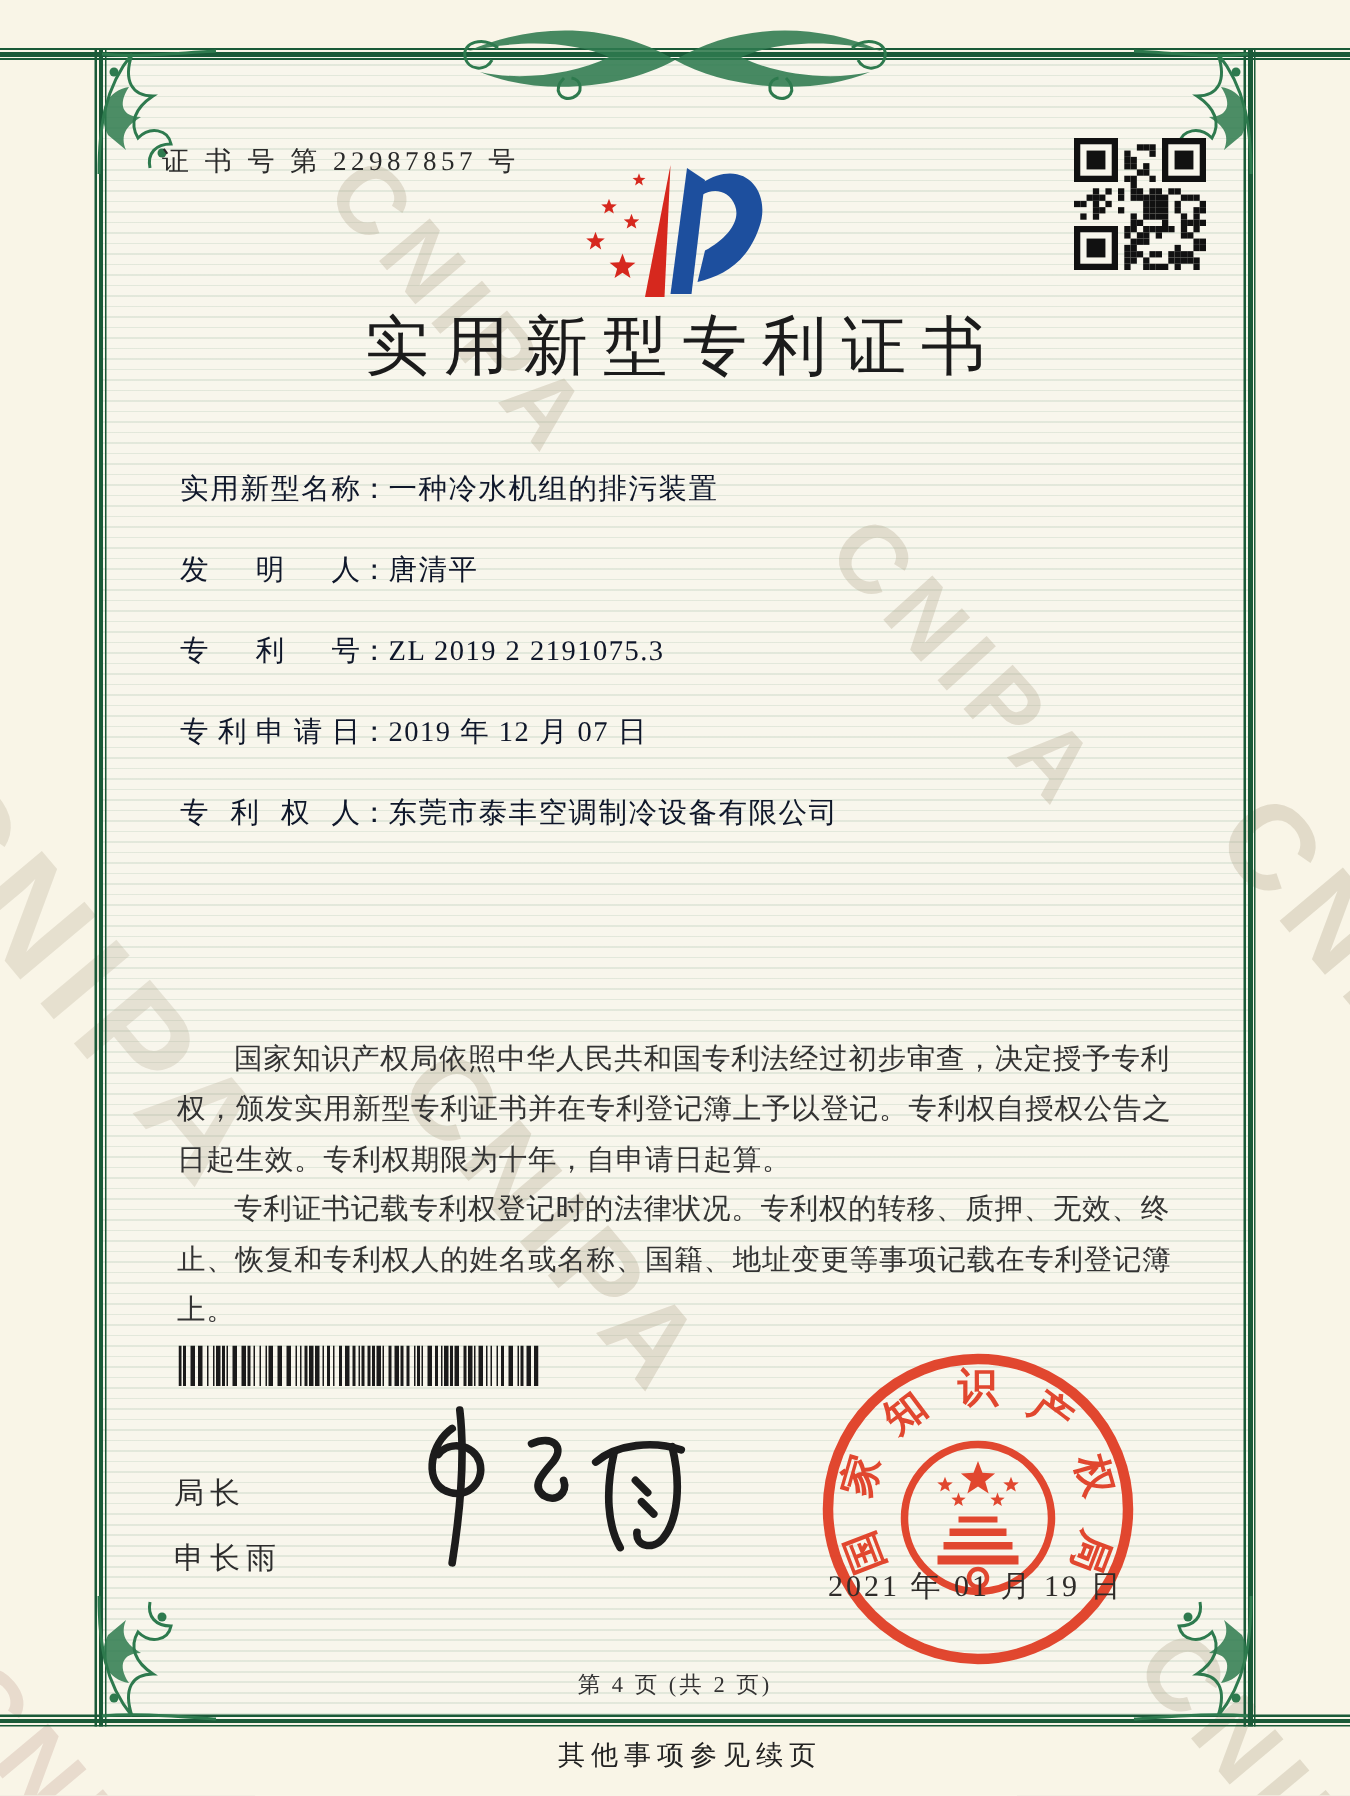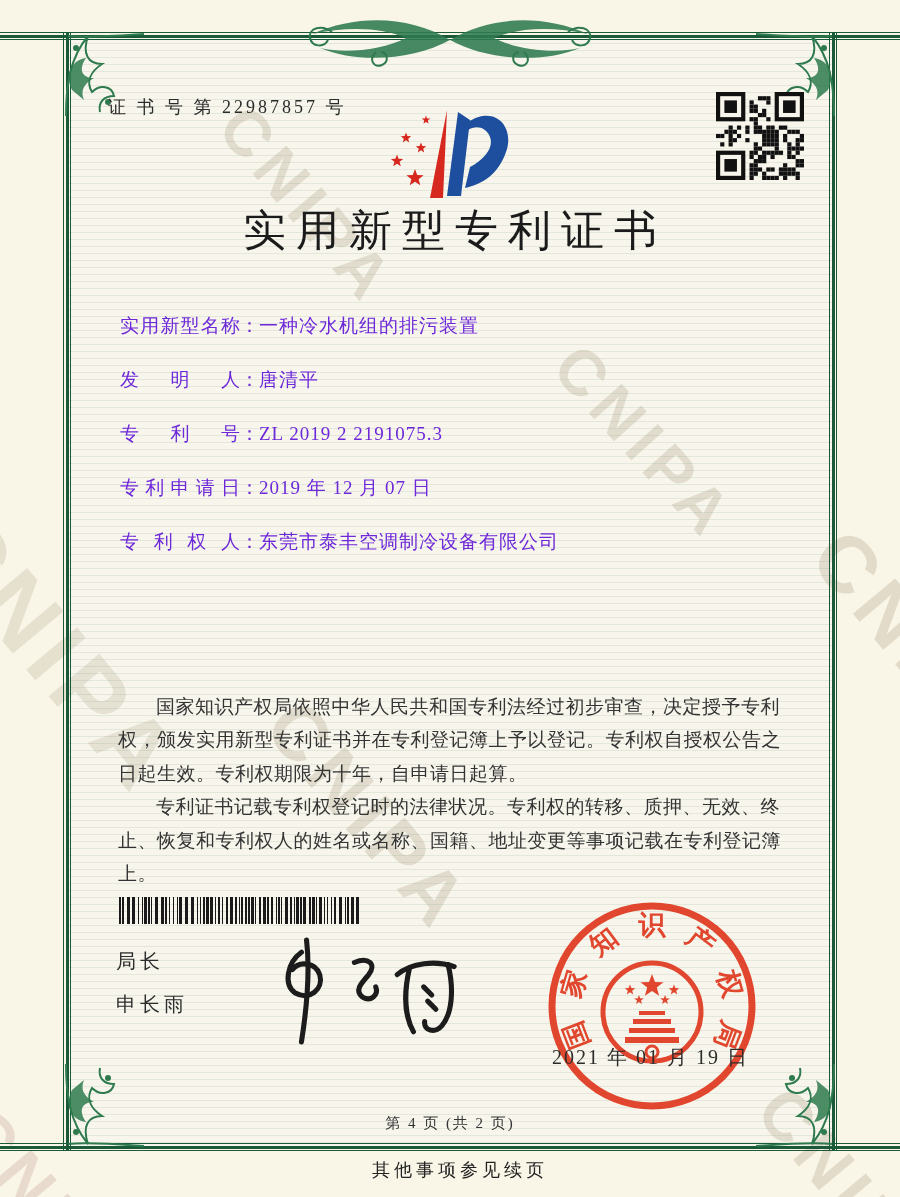--- a/index.html
+++ b/index.html
@@ -56,31 +56,31 @@
   
   .cert-no{ position:absolute; left:108px; top:95px; z-index:3;
     font-size:18px; letter-spacing:3px; color:#2b2b2b; }
   .logo{ position:absolute; left:352px; top:88px; z-index:3; }
   .qr{ position:absolute; left:716px; top:92px; z-index:3; }
   .title{ position:absolute; left:0; right:0; top:202px; z-index:3;
     text-align:center; font-size:43px; font-weight:400; letter-spacing:10px;
     text-indent:10px; color:#1b1b1b; }
   .fields{ position:absolute; left:120px; top:313px; right:90px; z-index:3; }
   .frow{ position:relative; height:28px; margin-bottom:26px; white-space:nowrap;
-    font-size:19px; color:#6d28d9; }
+    font-size:19px; color:#0f172a; }
   .frow .lbl{ display:inline-block; width:120px; text-align:justify;
     text-align-last:justify; vertical-align:top; }
   .frow .col{ display:inline-block; }
   .frow .val{ letter-spacing:1px; }
   .frow .pair2{ position:absolute; left:340px; top:0; }
   .body-text{ position:absolute; left:118px; top:690px; width:670px; z-index:3;
     font-size:19px; line-height:1.76; color:#333; letter-spacing:.5px; }
   .body-text p{ text-indent:2em; }
   .barcode{ position:absolute; left:119px; top:897px; z-index:3; }
-  .officer{ position:absolute; left:116px; top:948px; z-index:3;
+  .officer{ position:absolute; left:116px; top:982px; z-index:3;
     font-family:"Liberation Sans","DejaVu Sans",sans-serif;
     font-size:20px; letter-spacing:4px; color:#2d2d2d; }
   .officer .officer-name{ margin-top:16px; }
   .signature{ position:absolute; left:248px; top:936px; z-index:4; }
   .seal{ position:absolute; left:546px; top:900px; z-index:3; opacity:.93; }
   .seal-date{ position:absolute; left:552px; top:1044px; z-index:5;
     font-size:20px; letter-spacing:2px; color:#2e2c2a; }
   .page-no{ position:absolute; left:0; right:0; top:1114px; z-index:3;
     text-align:center; font-size:15px; letter-spacing:2px; color:#333; }
   .continuation{ position:absolute; left:0; right:0; top:1158px; z-index:3;

